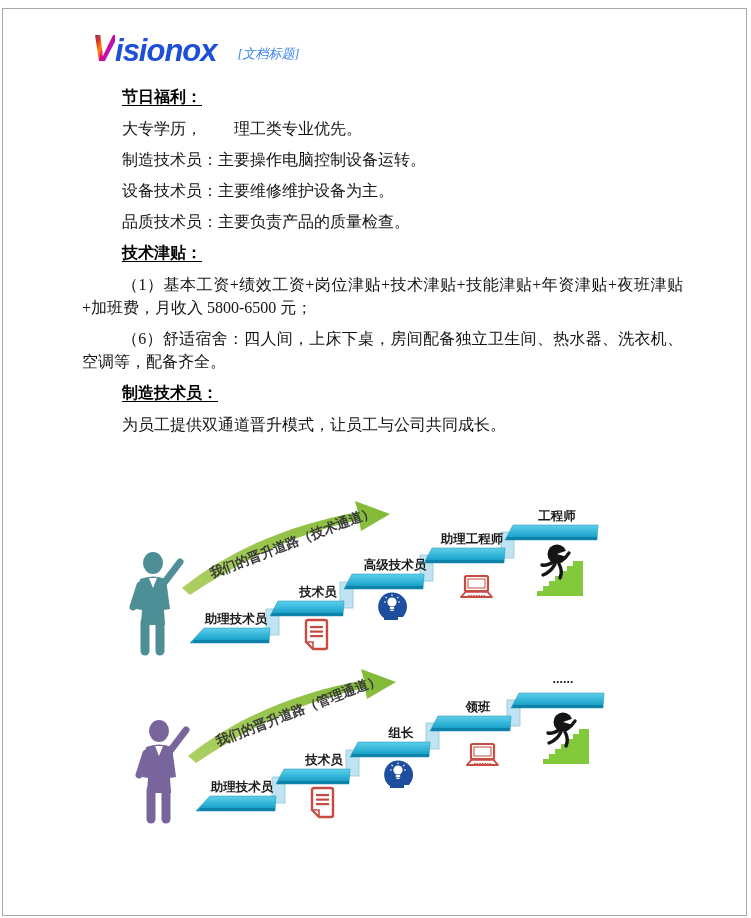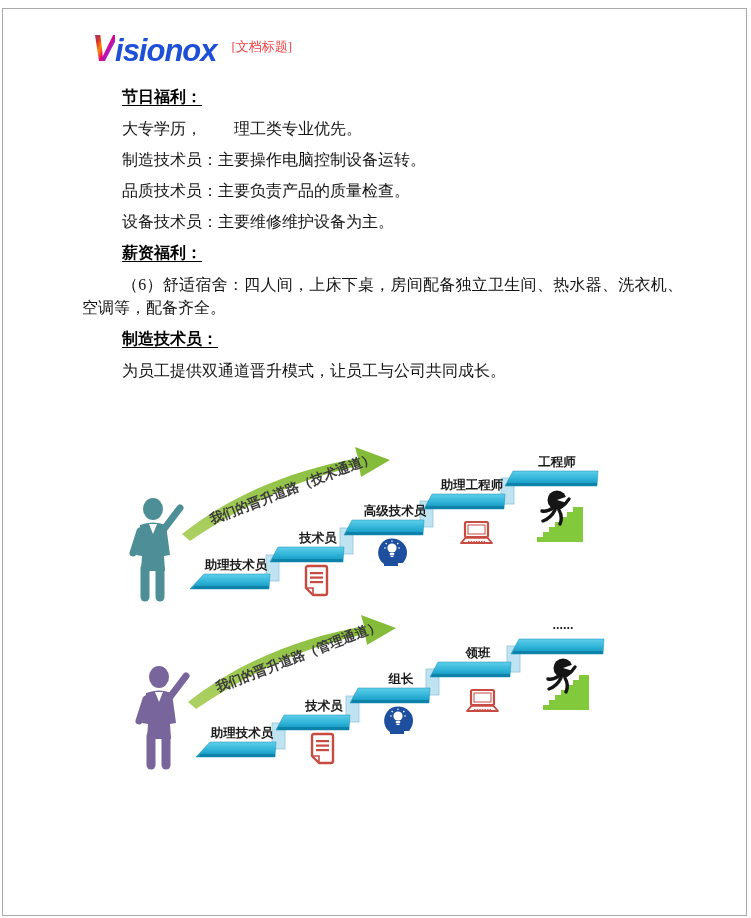--- a/index.html
+++ b/index.html
@@ -8,31 +8,31 @@
     font-family:"Liberation Serif", serif; color:#1c1c1c; overflow:hidden;
   }
   .page-frame {
     position:absolute; left:2px; top:8px; width:745px; height:908px;
     border:1px solid #a9a9a9; box-sizing:border-box; background:#fff;
   }
   .content {
     position:absolute; left:3px; top:9px; width:743px; height:906px;
     box-sizing:border-box; padding:14px 59px 0 79px;
   }
-  .logo-row { display:flex; align-items:center; gap:15px; margin:8px 0 20px 10px; }
+  .logo-row { display:flex; align-items:flex-end; gap:21px; margin:8px 0 20px 10px; }
   .brand {
     font-family:"Liberation Sans", sans-serif; font-weight:bold; font-style:italic;
     font-size:31px; line-height:1; color:#1d4fd7; letter-spacing:-1px; white-space:nowrap;
   }
   .brand-v {
     background:linear-gradient(118deg,#3a46e0 6%,#d93025 28%,#ff8a00 42%,#e6007e 56%,#8a2be2 70%,#2144e0 86%);
     -webkit-background-clip:text; background-clip:text; color:transparent;
     font-size:36px;
   }
-  .doc-title { font-size:13px; color:#ef4444; padding-bottom:4px; white-space:nowrap; }
+  .doc-title { font-size:13px; color:#3b82f6; padding-bottom:4px; white-space:nowrap;font-style:italic; }
   h3.sec {
     font-size:16px; font-weight:bold; margin:10px 0 9px 0; color:#000;
     text-indent:2.5em;
   }
   h3.sec span { text-decoration:underline; text-underline-offset:3px; }
   p.body {
     font-size:16px; line-height:23px; margin:0 4px 8px 0;
     text-indent:2.5em; text-align:justify; color:#141414;
   }
   figure.diagram { margin:46px 0 0 38px; padding:0; }
@@ -52,26 +52,27 @@
 
   <div class="logo-row">
     <span class="brand"><span class="brand-v">V</span><span>isionox</span></span>
     <span class="doc-title">[文档标题]</span>
   </div>
 
   <section>
     <h3 class="sec"><span>节日福利：</span></h3>
     <p class="body">大专学历，　　理工类专业优先。</p>
     <p class="body">制造技术员：主要操作电脑控制设备运转。</p>
+    <p class="body">设备技术员：主要维修维护设备为主。</p>
     <p class="body">品质技术员：主要负责产品的质量检查。</p>
-    <p class="body">设备技术员：主要维修维护设备为主。</p>
   </section>
 
   <section>
-    <h3 class="sec"><span>薪资福利：</span></h3>
+    <h3 class="sec"><span>技术津贴：</span></h3>
+    <p class="body">（1）基本工资+绩效工资+岗位津贴+技术津贴+技能津贴+年资津贴+夜班津贴+加班费，月收入 5800-6500 元；</p>
     <p class="body">（6）舒适宿舍：四人间，上床下桌，房间配备独立卫生间、热水器、洗衣机、空调等，配备齐全。</p>
   </section>
 
   <section>
     <h3 class="sec"><span>制造技术员：</span></h3>
     <p class="body">为员工提供双通道晋升模式，让员工与公司共同成长。</p>
   </section>
 
   <figure class="diagram">
     <svg width="545" height="345" viewBox="0 0 545 345">

